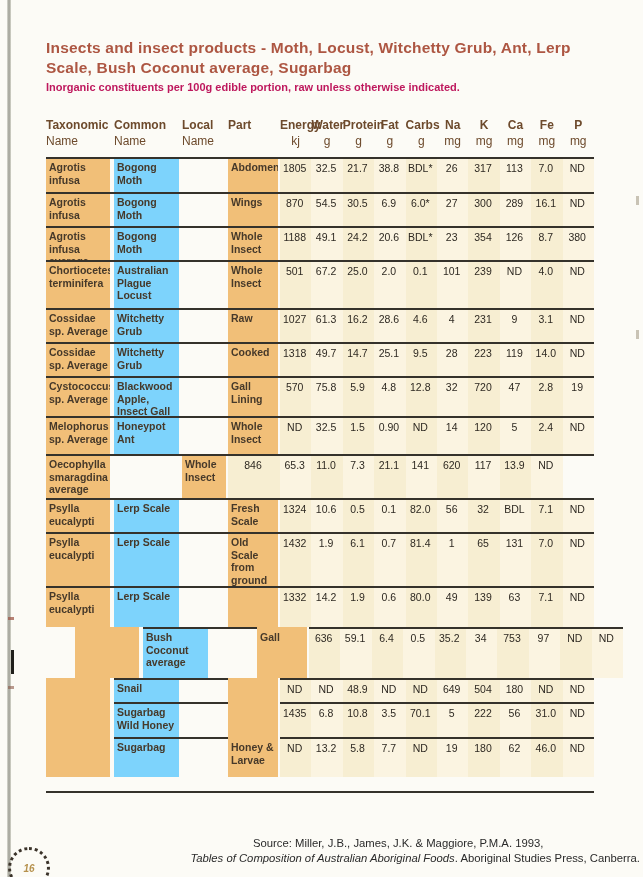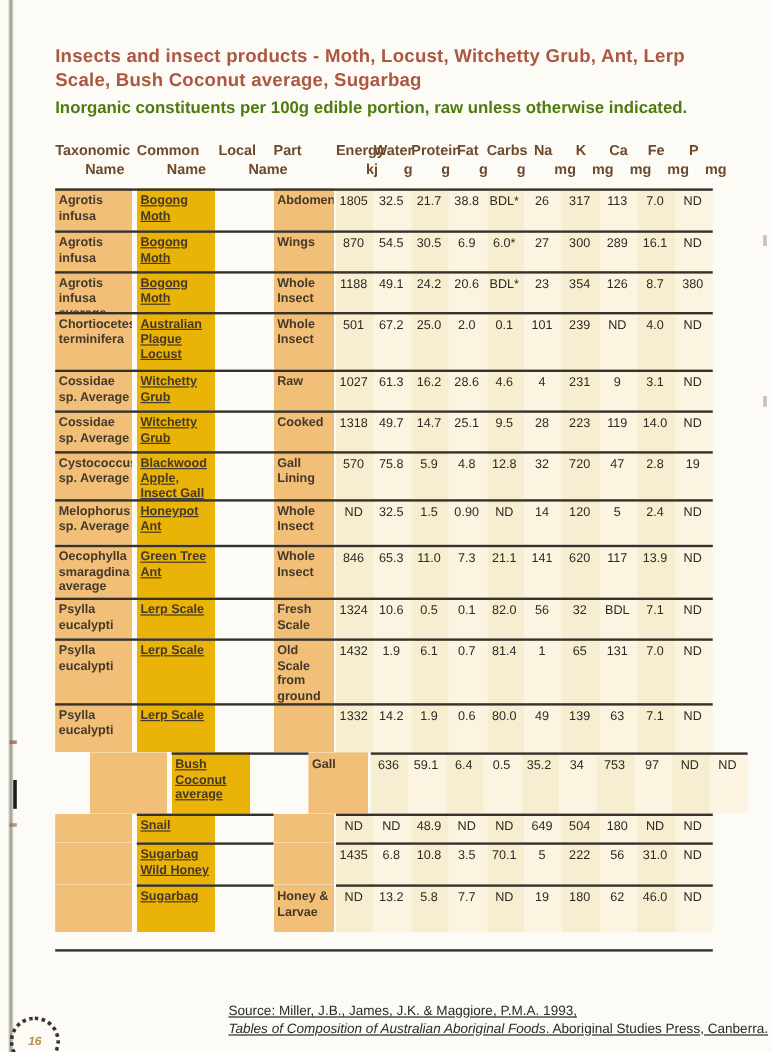--- a/index.html
+++ b/index.html
@@ -13,44 +13,44 @@
     background:linear-gradient(to right,#dbdbd2,#9d9d93,#d6d6cc);}
   .edge-dash{position:absolute; left:11px; top:650px; width:3px; height:24px; background:#201f1b;}
   .speck1{position:absolute; left:8px; top:617px; width:6px; height:3px; background:#a05a4a; opacity:.75;}
   .speck2{position:absolute; left:8px; top:686px; width:6px; height:3px; background:#8c5a4a; opacity:.6;}
   .rmark1{position:absolute; right:4px; top:196px; width:3px; height:9px; background:#b3ab9a; opacity:.7;}
   .rmark2{position:absolute; right:4px; top:330px; width:3px; height:9px; background:#b3ab9a; opacity:.7;}
 
   .title{position:absolute; left:46px; top:38px; width:575px;
     color:#ad5642; font-size:15.5px; font-weight:bold; line-height:20px; letter-spacing:.2px;}
   .subtitle{position:absolute; left:46px; top:81px; width:575px;
-    color:#4d7c0f; font-size:14px; font-weight:bold;}
+    color:#be185d; font-size:11px; font-weight:bold;}
 
   .thead{position:absolute; left:46px; top:117px; width:548px;
     display:grid; grid-template-columns:68px 68px 46px 52px repeat(10,31.4px);}
   .hcell{font-size:12px; font-weight:bold; color:#6d4a2c; line-height:16px; white-space:nowrap;}
-  .hcell .hl2{font-weight:bold;margin-left:25px;}
+  .hcell .hl2{font-weight:normal;}
   .hcell.num{text-align:center;}
 
   .tbody{position:absolute; left:46px; top:157px; width:548px;}
   .row{position:relative; display:grid; grid-template-columns:68px 68px 46px 52px repeat(10,31.4px); align-items:stretch;}
   .divider{position:absolute; top:0; height:2px; background:#35322b;}
   .cell{padding:4px 2px 0 3px; font-size:10.5px; font-weight:bold; line-height:12.5px; color:#46392a; overflow:hidden;}
   .cell.tax{background:#f1bf78; background-clip:padding-box; border-right:4px solid transparent;}
-  .cell.common{background:#eab308; background-clip:padding-box; border-right:3px solid transparent;text-decoration:underline;}
+  .cell.common{background:#7dd3fc; background-clip:padding-box; border-right:3px solid transparent;}
   .cell.local{background:transparent;}
   .cell.part{background:#f1bf78; background-clip:padding-box; border-right:2px solid transparent;}
   .cell.num{font-weight:normal; color:#2e2922; text-align:center; padding:5px 0 0 0;
     background-clip:padding-box; border-right:2px solid transparent;}
   .cell.c0{background:#f7eed2;}
   .cell.c1{background:#fbf4e1;}
   .table-bottom{position:absolute; left:46px; top:791px; width:548px; height:2px; background:#35322b;}
 
-  .footer{position:absolute; right:3px; top:836px; text-align:left;
-    font-size:11.3px; color:#2a2a2a; line-height:14.5px;text-decoration:underline;}
+  .footer{position:absolute; right:3px; top:836px; text-align:center;
+    font-size:11.3px; color:#2a2a2a; line-height:14.5px;}
   .footer .line1{padding-right:34px;}
   .footer .it{font-style:italic;}
 
   .stamp{position:absolute; left:8px; top:847px; width:36px; height:36px;
     border:3px dotted #3b332a; border-radius:50%;
     display:flex; align-items:center; justify-content:center;
     color:#b6914d; font-style:italic; font-weight:bold; font-size:10px;}
 </style>
 </head>
 <body>
@@ -260,21 +260,20 @@
         <div class="cell num c0">ND</div>
         <div class="cell num c1">14</div>
         <div class="cell num c0">120</div>
         <div class="cell num c1">5</div>
         <div class="cell num c0">2.4</div>
         <div class="cell num c1">ND</div>
       </div>
       <div class="row" style="height: 44px;">
         <div class="divider" style="left: 0px; width: 548px;"></div>
         <div class="cell tax">Oecophylla smaragdina average</div>
-        <div class="cell common">Green Tree Ant</div>
         <div class="cell local"></div>
         <div class="cell part">Whole Insect</div>
         <div class="cell num c0">846</div>
         <div class="cell num c1">65.3</div>
         <div class="cell num c0">11.0</div>
         <div class="cell num c1">7.3</div>
         <div class="cell num c0">21.1</div>
         <div class="cell num c1">141</div>
         <div class="cell num c0">620</div>
         <div class="cell num c1">117</div>

